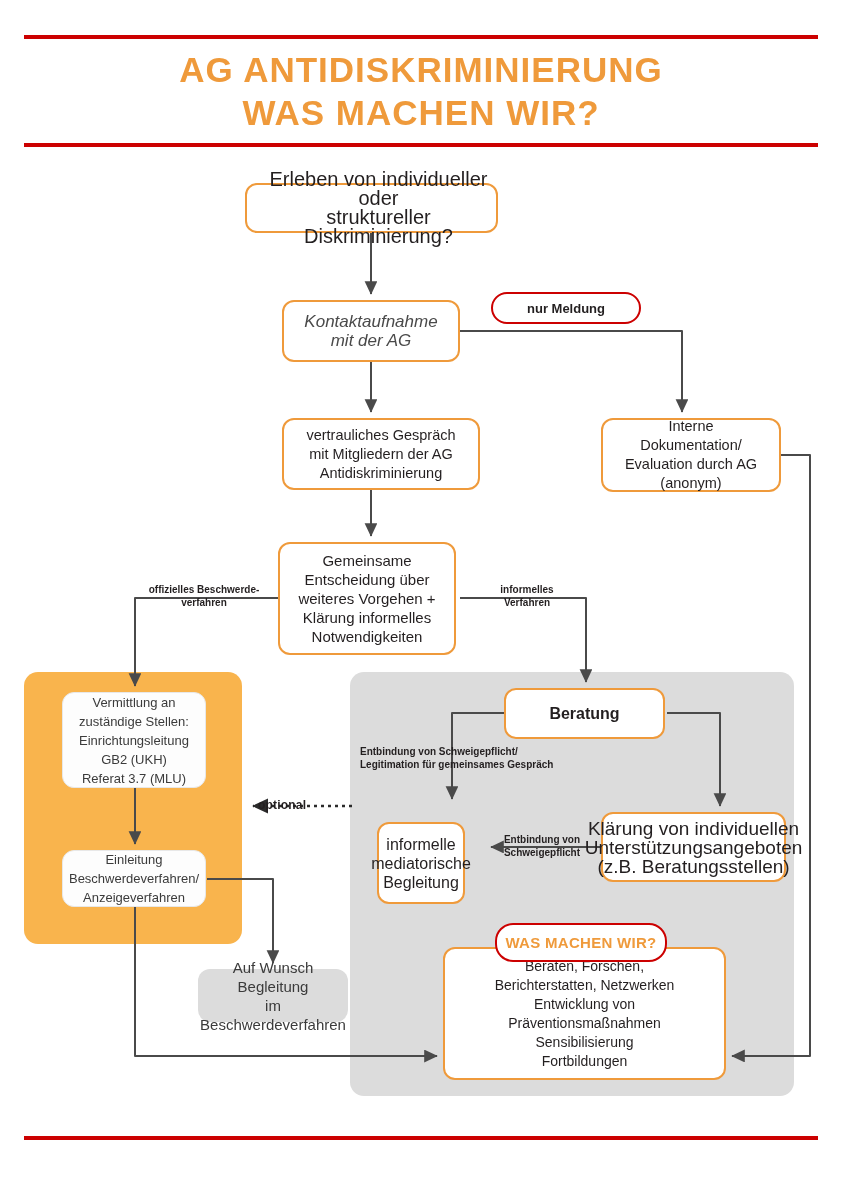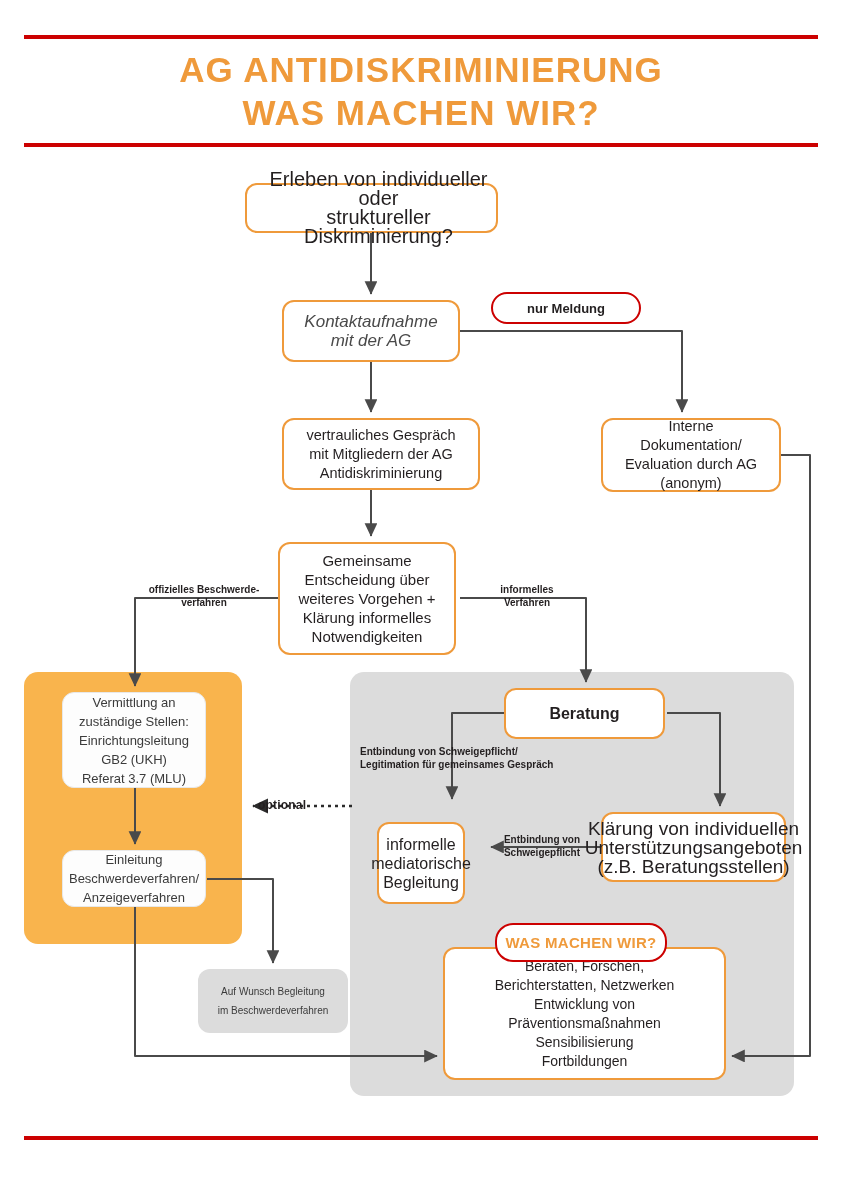--- a/index.html
+++ b/index.html
@@ -50,21 +50,21 @@
       font-size:15px;font-weight:bold;color:#ef9a3b;letter-spacing:.3px;z-index:5;}
 
   
   #n-erleben      {left:245px;top:183px;width:253px;height:50px;font-size:20px;padding-left:20px;}
   #n-kontakt      {left:282px;top:300px;width:178px;height:62px;font-size:17px;color:#4a4a4a;}
   #n-vertraulich  {left:282px;top:418px;width:198px;height:72px;}
   #n-gemeinsame   {left:278px;top:542px;width:178px;height:113px;font-size:15px;}
   #n-interne      {left:601px;top:418px;width:180px;height:74px;}
   #n-vermittlung  {left:62px;top:692px;width:144px;height:96px;font-size:13px;}
   #n-einleitung   {left:62px;top:850px;width:144px;height:57px;font-size:13px;}
-  #n-aufwunsch    {left:198px;top:969px;width:150px;height:64px;font-size:10px;}
+  #n-aufwunsch    {left:198px;top:969px;width:150px;height:53px;font-size:15px;}
   #n-beratung     {left:504px;top:688px;width:161px;height:51px;}
   #n-informelle   {left:377px;top:822px;width:88px;height:82px;font-size:16px;}
   #n-klaerung     {left:601px;top:812px;width:185px;height:70px;font-size:19px;}
   #n-wasmachen    {left:443px;top:947px;width:283px;height:133px;font-size:14px;line-height:19px;}
 
   .node .lines{display:block;}
   .node .lines span{display:block;}
 
   
   .elabel{

